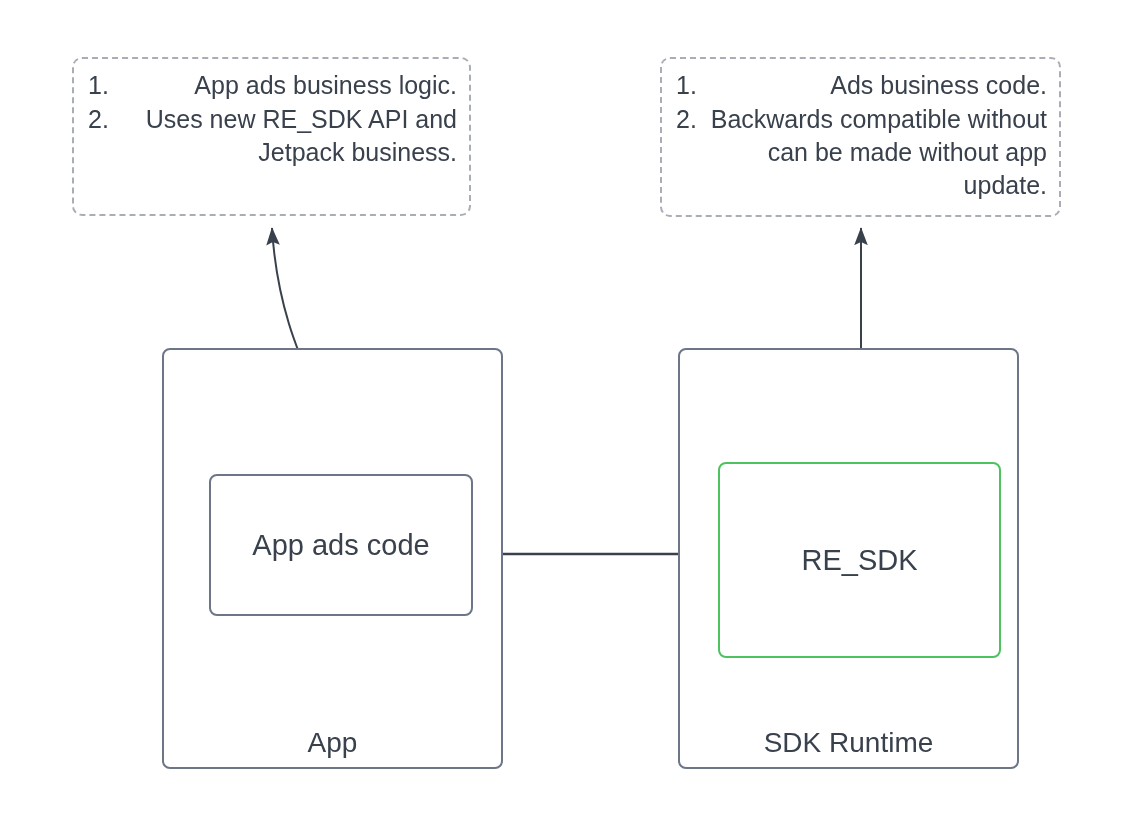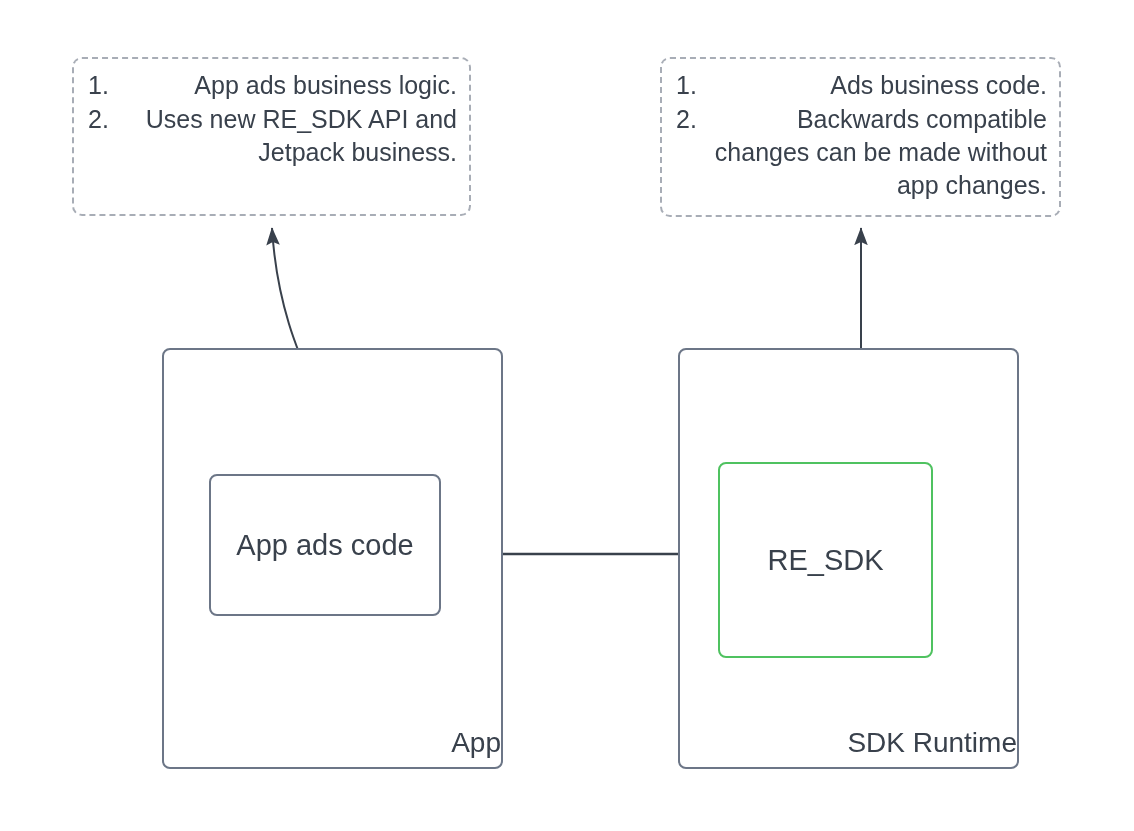--- a/index.html
+++ b/index.html
@@ -98,49 +98,49 @@
     left: 678px;
     top: 348px;
     width: 341px;
     height: 421px;
   }
   .container-label {
     position: absolute;
     left: 0;
     right: 0;
     bottom: 8px;
-    text-align: right;
+    text-align: center;
     font-size: 28px;
     line-height: 1.1;
     color: #39414c;
   }
 
   
   .node-box {
     position: absolute;
     box-sizing: border-box;
     display: flex;
     align-items: center;
     justify-content: center;
     border-radius: 8px;
     background: #ffffff;
     font-size: 29px;
     color: #39414c;
   }
   #node-app-ads-code {
     left: 209px;
     top: 474px;
-    width: 232px;
+    width: 264px;
     height: 142px;
     border: 2px solid #6c7687;
   }
   #node-re-sdk {
     left: 718px;
     top: 462px;
-    width: 215px;
+    width: 283px;
     height: 196px;
     border: 2px solid #4fc260;
   }
 </style>
 </head>
 <body>
 
 <div id="diagram-root">
 
   <svg id="connectors" width="1134" height="831" viewBox="0 0 1134 831">
@@ -171,21 +171,21 @@
   </div>
 
   <div class="callout" id="callout-sdk">
     <ul class="callout-list">
       <li>
         <span class="callout-num">1.</span>
         <span class="callout-text">Ads business code.</span>
       </li>
       <li>
         <span class="callout-num">2.</span>
-        <span class="callout-text">Backwards compatible changes can be made without app changes.</span>
+        <span class="callout-text">Backwards compatible without can be made without app update.</span>
       </li>
     </ul>
   </div>
 
   <div class="container-box" id="box-app">
     <div class="container-label">App</div>
   </div>
 
   <div class="container-box" id="box-sdk-runtime">
     <div class="container-label">SDK Runtime</div>

